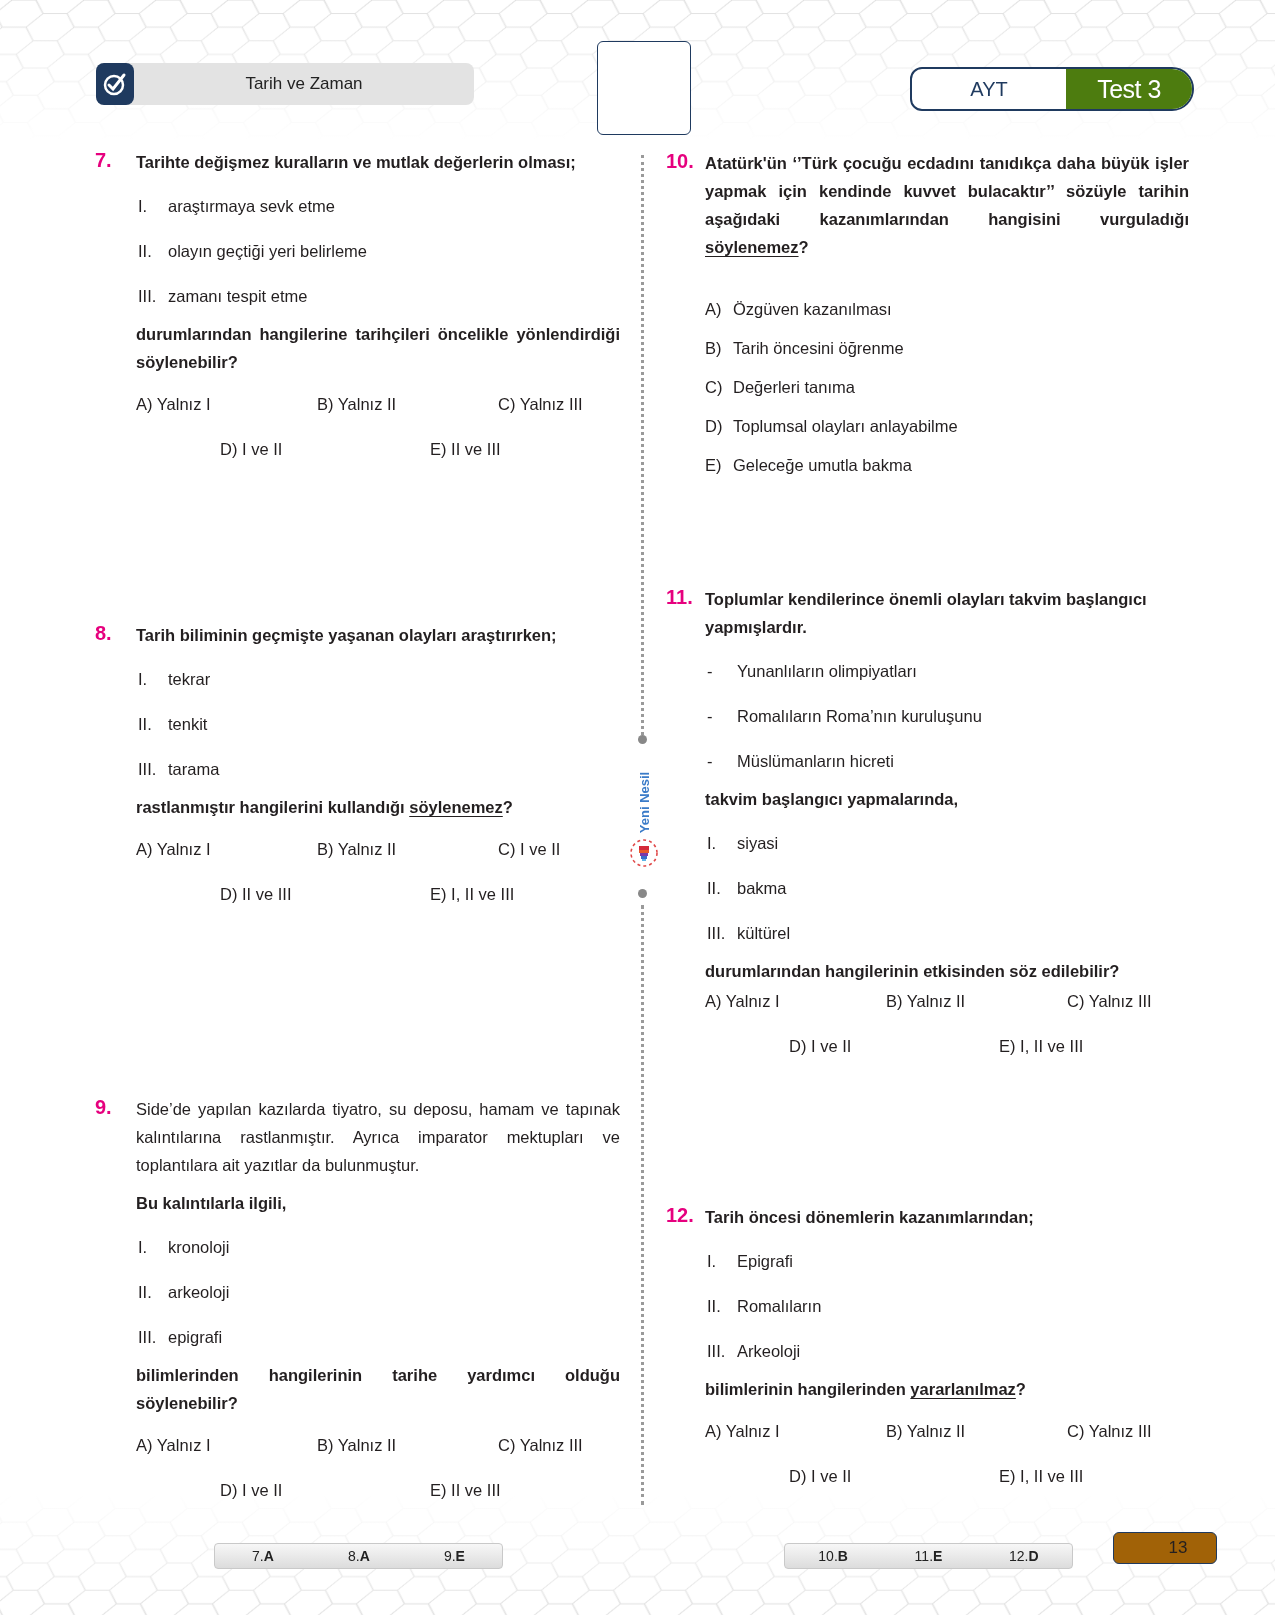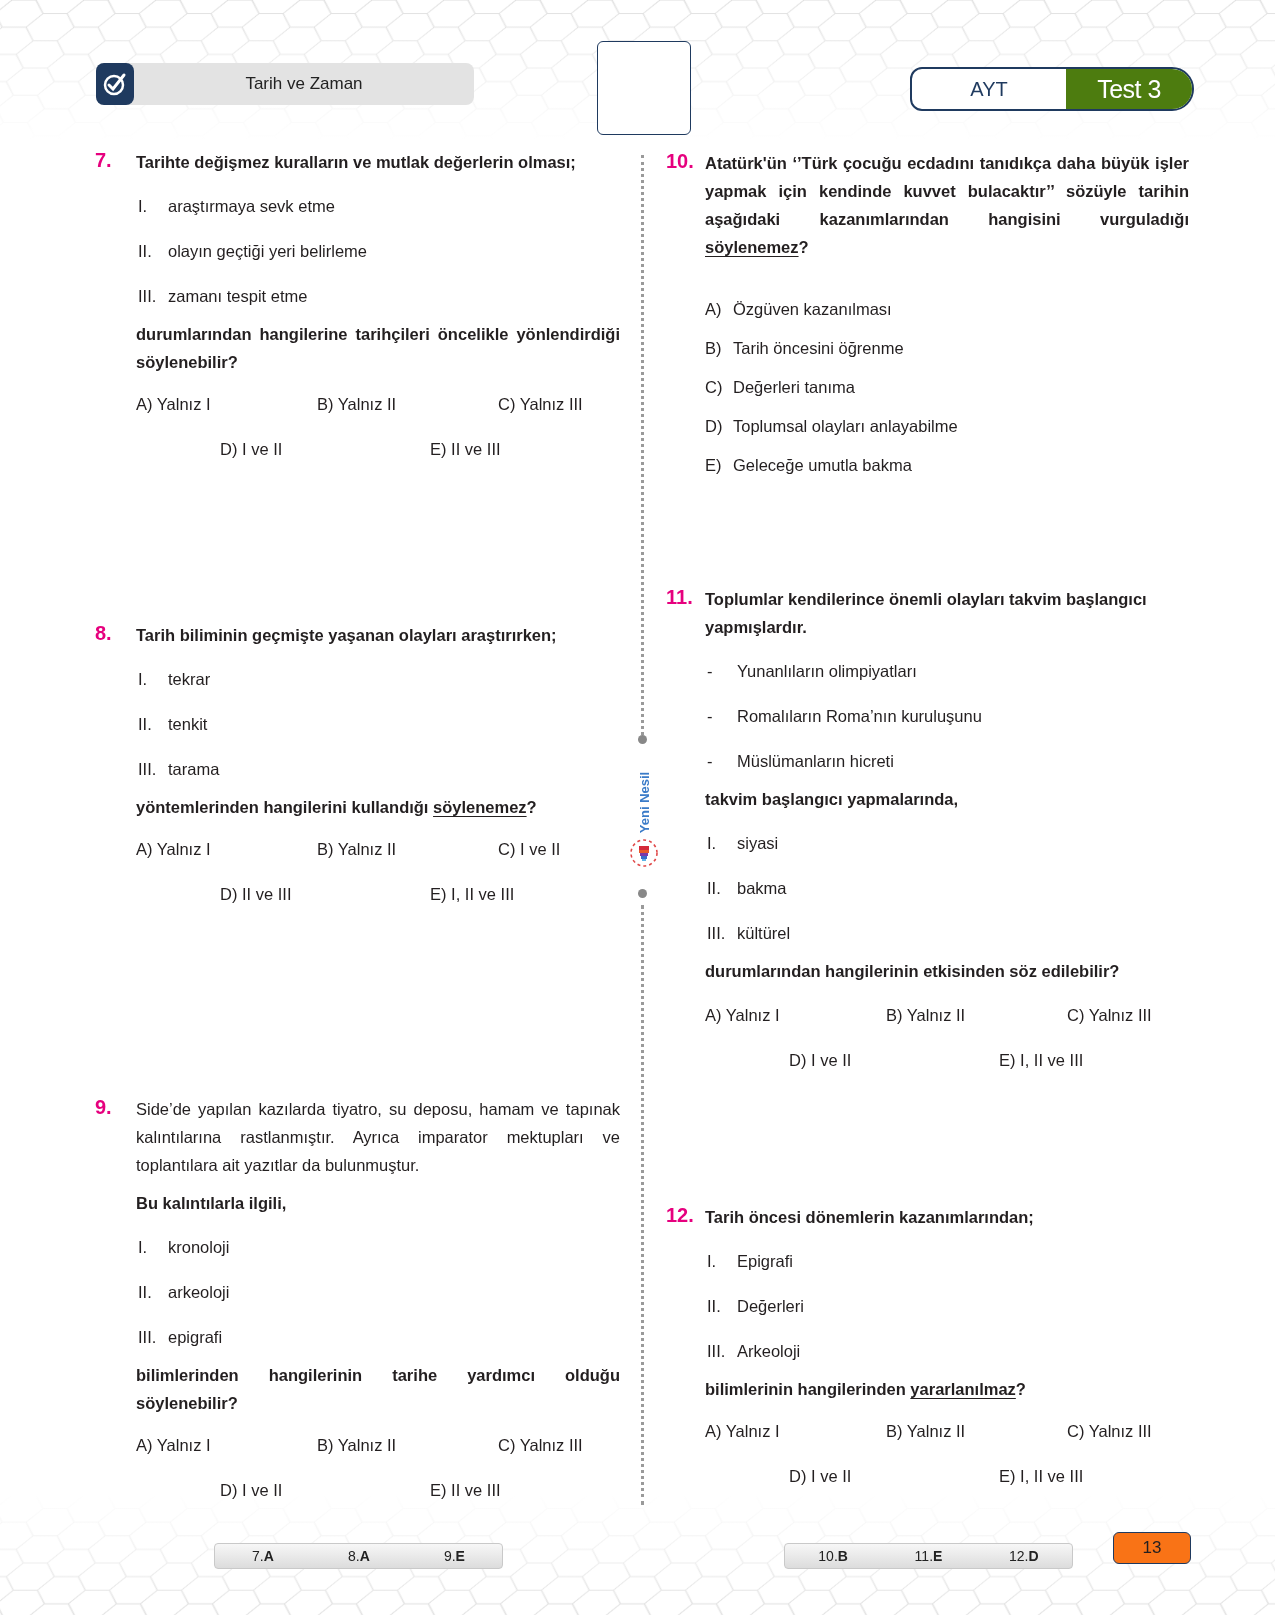--- a/index.html
+++ b/index.html
@@ -68,22 +68,22 @@
 
   
   .key-bar {
     position:absolute; top:1543px; height:24px; border:1px solid #c9c9c9; border-radius:4px;
     background:linear-gradient(#f7f7f7,#dcdcdc); display:flex; align-items:center; justify-content:space-around;
     font-size:14px; color:#222;
   }
   .key-bar b { font-weight:bold; }
   .page-num {
     position:absolute; left:1113px; top:1532px; width:76px; height:30px;
-    border:1.5px solid #1f3a5f; border-radius:6px; background:#f97316;
-    display:flex; align-items:center; justify-content:center; font-size:17px;
+    border:1.5px solid #1f3a5f; border-radius:6px; background:#a16207;
+    display:flex; align-items:center; justify-content:center; font-size:17px;padding-left:26px;
   }
 </style>
 </head>
 <body>
 
 <svg class="bg-top" viewBox="0 0 1275 140" preserveAspectRatio="none">
   <defs>
     <pattern id="hex" width="60" height="34" patternUnits="userSpaceOnUse" patternTransform="skewX(-20) scale(1.2 0.8)">
       <path d="M0 17 L10 0 L30 0 L40 17 L30 34 L10 34 Z M40 17 L60 17" fill="none" stroke="#dcdcdc" stroke-width="1"></path>
     </pattern>
@@ -156,21 +156,21 @@
   </div>
 </div>
 
 <div class="q" style="left:136px; top:621px; width:484px;">
   <span class="q-num">8.</span>
   <div class="q-stem-bold" style="margin-bottom:16px;">Tarih biliminin geçmişte yaşanan olayları araştırırken;</div>
   <div class="item"><span class="roman">I.</span><span>tekrar</span></div>
   <div class="item"><span class="roman">II.</span><span>tenkit</span></div>
   <div class="item" style="height:38px;"><span class="roman">III.</span><span>tarama</span></div>
   <div class="q-stem-bold" style="margin-bottom:14px;">
-    <span>yöntemlerinden hangilerini kullandığı </span><u class="ul">söylenemez</u><span>?</span>
+    <span>rastlanmıştır hangilerini kullandığı </span><u class="ul">söylenemez</u><span>?</span>
   </div>
   <div class="opt-row">
     <span class="opt" style="left:0">A) Yalnız I</span>
     <span class="opt" style="left:181px">B) Yalnız II</span>
     <span class="opt" style="left:362px">C) I ve II</span>
   </div>
   <div class="opt-row">
     <span class="opt" style="left:84px">D) II ve III</span>
     <span class="opt" style="left:294px">E) I, II ve III</span>
   </div>
@@ -225,37 +225,37 @@
 <div class="q" style="left:705px; top:585px; width:490px;">
   <span class="q-num" style="left:-39px;">11.</span>
   <div class="q-stem-bold" style="margin-bottom:16px; text-align:left;">Toplumlar  kendilerince önemli olayları takvim başlangıcı yapmışlardır.</div>
   <div class="item"><span class="roman">-</span><span>Yunanlıların olimpiyatları</span></div>
   <div class="item"><span class="roman">-</span><span>Romalıların Roma’nın kuruluşunu</span></div>
   <div class="item" style="height:38px;"><span class="roman">-</span><span>Müslümanların hicreti</span></div>
   <div class="q-stem-bold" style="margin-bottom:16px;">takvim başlangıcı yapmalarında,</div>
   <div class="item"><span class="roman">I.</span><span>siyasi</span></div>
   <div class="item"><span class="roman">II.</span><span>bakma</span></div>
   <div class="item" style="height:38px;"><span class="roman">III.</span><span>kültürel</span></div>
-  <div class="q-stem-bold" style="margin-bottom:16px;">durumlarından hangilerinin etkisinden söz edilebilir?</div>
+  <div class="q-stem-bold" style="margin-bottom:2px;">durumlarından hangilerinin etkisinden söz edilebilir?</div>
   <div class="opt-row">
     <span class="opt" style="left:0">A) Yalnız I</span>
     <span class="opt" style="left:181px">B) Yalnız II</span>
     <span class="opt" style="left:362px">C) Yalnız III</span>
   </div>
   <div class="opt-row">
     <span class="opt" style="left:84px">D) I ve II</span>
     <span class="opt" style="left:294px">E) I, II ve III</span>
   </div>
 </div>
 
 <div class="q" style="left:705px; top:1203px; width:490px;">
   <span class="q-num" style="left:-39px;">12.</span>
   <div class="q-stem-bold" style="margin-bottom:16px;">Tarih öncesi dönemlerin kazanımlarından;</div>
   <div class="item"><span class="roman">I.</span><span>Epigrafi</span></div>
-  <div class="item"><span class="roman">II.</span><span>Değerleri</span></div>
+  <div class="item"><span class="roman">II.</span><span>Romalıların</span></div>
   <div class="item" style="height:38px;"><span class="roman">III.</span><span>Arkeoloji</span></div>
   <div class="q-stem-bold" style="margin-bottom:14px;">
     <span>bilimlerinin hangilerinden </span><u class="ul">yararlanılmaz</u><span>?</span>
   </div>
   <div class="opt-row">
     <span class="opt" style="left:0">A) Yalnız I</span>
     <span class="opt" style="left:181px">B) Yalnız II</span>
     <span class="opt" style="left:362px">C) Yalnız III</span>
   </div>
   <div class="opt-row">

